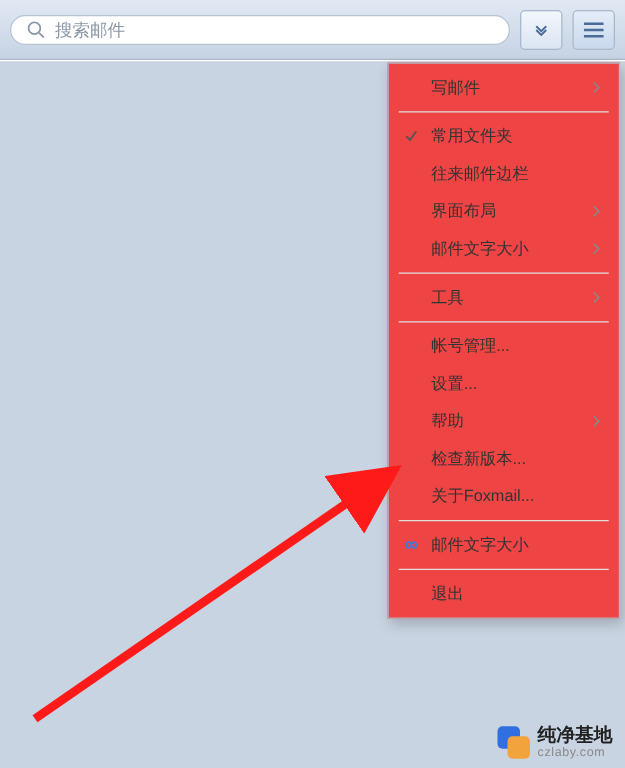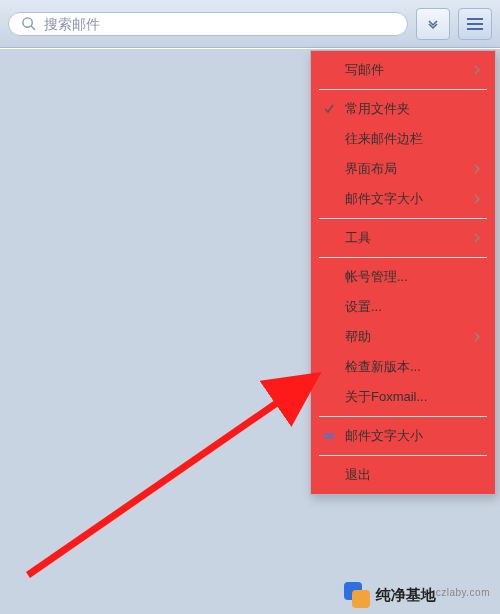--- a/index.html
+++ b/index.html
@@ -87,21 +87,21 @@
   .watermark {
     position: absolute;
     bottom: 6px; right: 10px;
     display: flex; align-items: center; gap: 6px;
   }
   .wm-square {
     width: 26px; height: 26px; position: relative;
   }
   .wm-blue { position:absolute; top:0; left:0; width:18px; height:18px; background:#2f6fe0; border-radius:4px; }
   .wm-orange { position:absolute; bottom:0; right:0; width:18px; height:18px; background:#f2a33c; border-radius:4px; }
-  .wm-text { display:flex; flex-direction:row; line-height:1.1; }
+  .wm-text { display:flex; flex-direction:column; line-height:1.1; }
   .wm-main { font-size:15px; font-weight:600; color:#222; }
   .wm-sub  { font-size:10px; color:#888; letter-spacing:0.5px; }
 </style>
 </head>
 <body>
 
 <div class="toolbar">
   <div class="search-wrap">
     <span class="search-icon">
       <svg width="15" height="15" viewBox="0 0 16 16">

